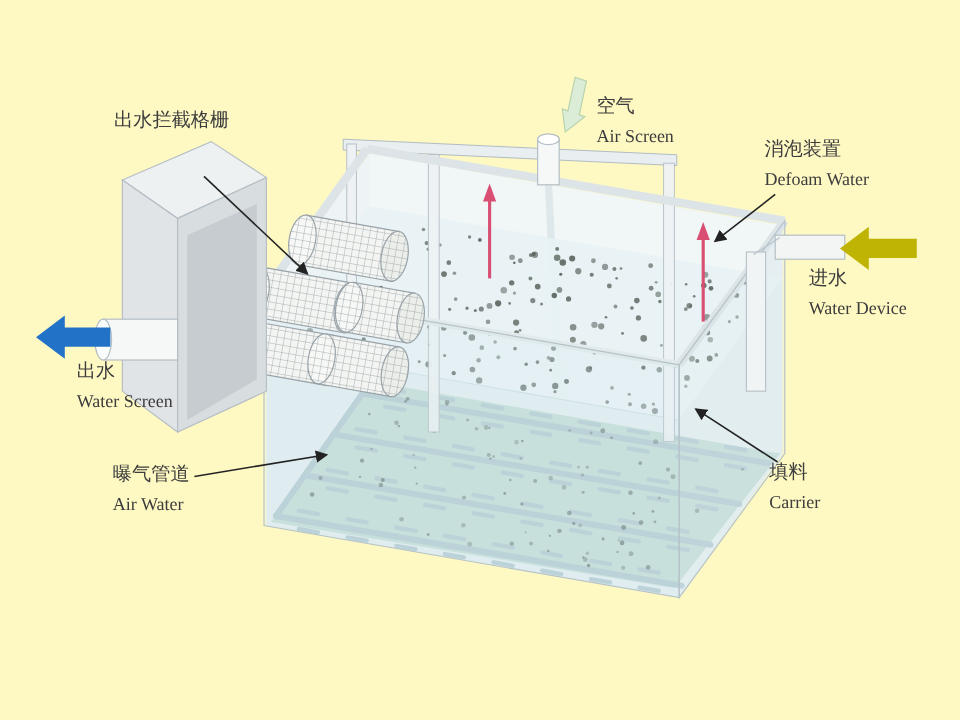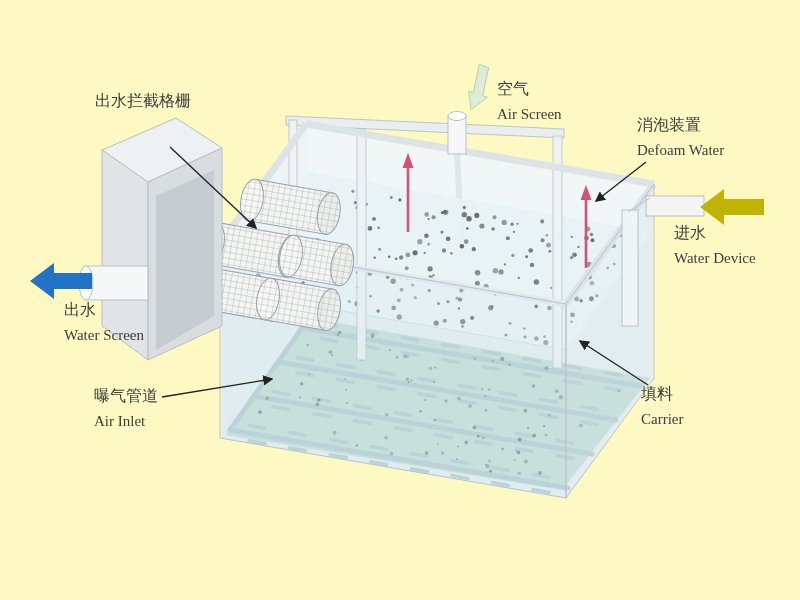--- a/index.html
+++ b/index.html
@@ -490,21 +490,21 @@
     <div class="en">Water Device</div>
   </div>
 
   <div class="label" style="left:28px;top:297px;margin-left:36px;">
     <div class="zh">出水</div>
     <div class="en">Water Screen</div>
   </div>
 
   <div class="label" style="left:94px;top:383px;">
     <div class="zh">曝气管道</div>
-    <div class="en">Air Inlet</div>
+    <div class="en">Air Water</div>
   </div>
 
   <div class="label" style="left:641px;top:381px;">
     <div class="zh">填料</div>
     <div class="en">Carrier</div>
   </div>
 
 </div>
 
 </body></html>

